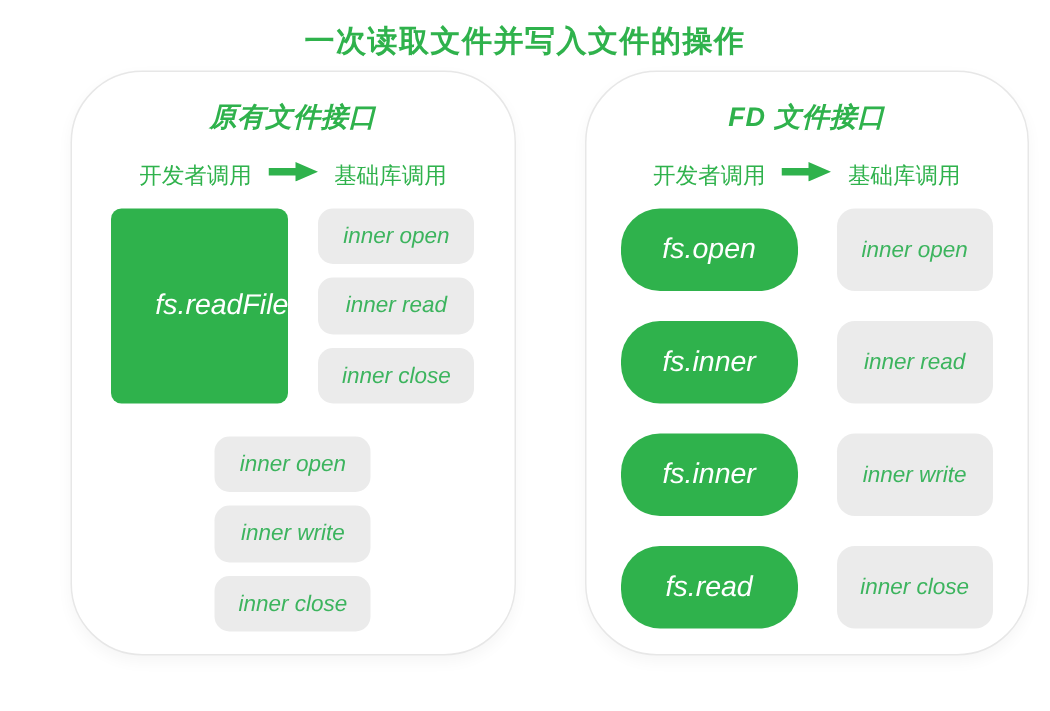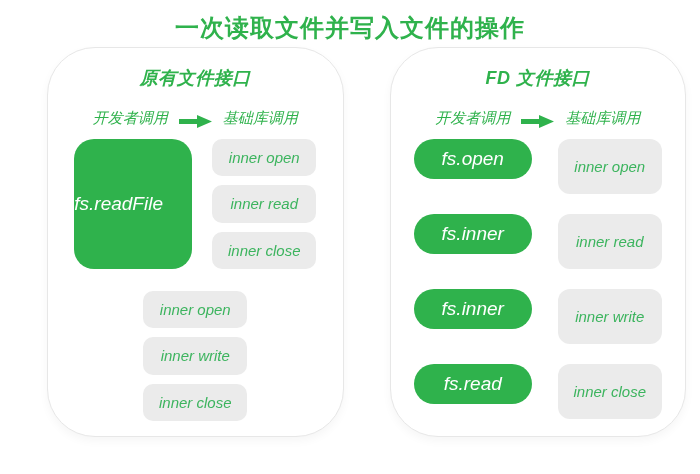--- a/index.html
+++ b/index.html
@@ -17,21 +17,21 @@
     height: 474px;
     background: var(--background);
     font-family: "Liberation Sans", sans-serif;
     overflow: hidden;
   }
   .page-title {
     padding-top: 15px;
     height: 26px;
     line-height: 26px;
     text-align: center;
-    font-size: 24px;
+    font-size: 20px;
     font-weight: bold;
     letter-spacing: 1px;
     color: var(--green);
   }
   .panels {
     display: flex;
     gap: 46px;
     padding: 0 14px;
     margin-top: 21px;
     margin-left: 33px;
@@ -53,49 +53,48 @@
     font-size: 18px;
     font-weight: bold;
     font-style: italic;
     color: var(--green);
     letter-spacing: 0.5px;
   }
   .caller-row {
     margin-top: 20px;
     height: 20px;
     display: flex;
-    align-items: flex-end;
+    align-items: flex-start;
     justify-content: center;
     gap: 11px;
     font-size: 15px;
-    font-style: italic;
     color: var(--green);
   }
   .arrow-icon { color: var(--green); display: flex; align-items: center; }
   .arrow-icon svg { display: block; }
   .group-list {
     margin-top: 11px;
     display: flex;
     flex-direction: column;
     gap: 22px;
   }
   .group {
     display: flex;
     justify-content: center;
     gap: 20px;
     height: 130px;
   }
   .api-box-large {
     width: 118px;
     height: 130px;
     background: var(--green);
-    border-radius: 20px;
+    border-radius: 7px;
     display: flex;
     align-items: center;
-    justify-content: flex-start;
+    justify-content: flex-end;
   }
   .api-label {
     color: var(--api-text);
     font-style: italic;
     font-size: 19px;
   }
   .inner-col {
     width: 104px;
     display: flex;
     flex-direction: column;
@@ -119,21 +118,21 @@
     gap: 20px;
   }
   .row {
     display: flex;
     justify-content: center;
     gap: 26px;
     height: 55px;
   }
   .api-box-small {
     width: 118px;
-    height: 40px;
+    height: 55px;
     background: var(--green);
     border-radius: 26px;
     display: flex;
     align-items: center;
     justify-content: center;
     text-align: right;
   }
   .inner-box-right {
     flex: none;
     width: 104px;

